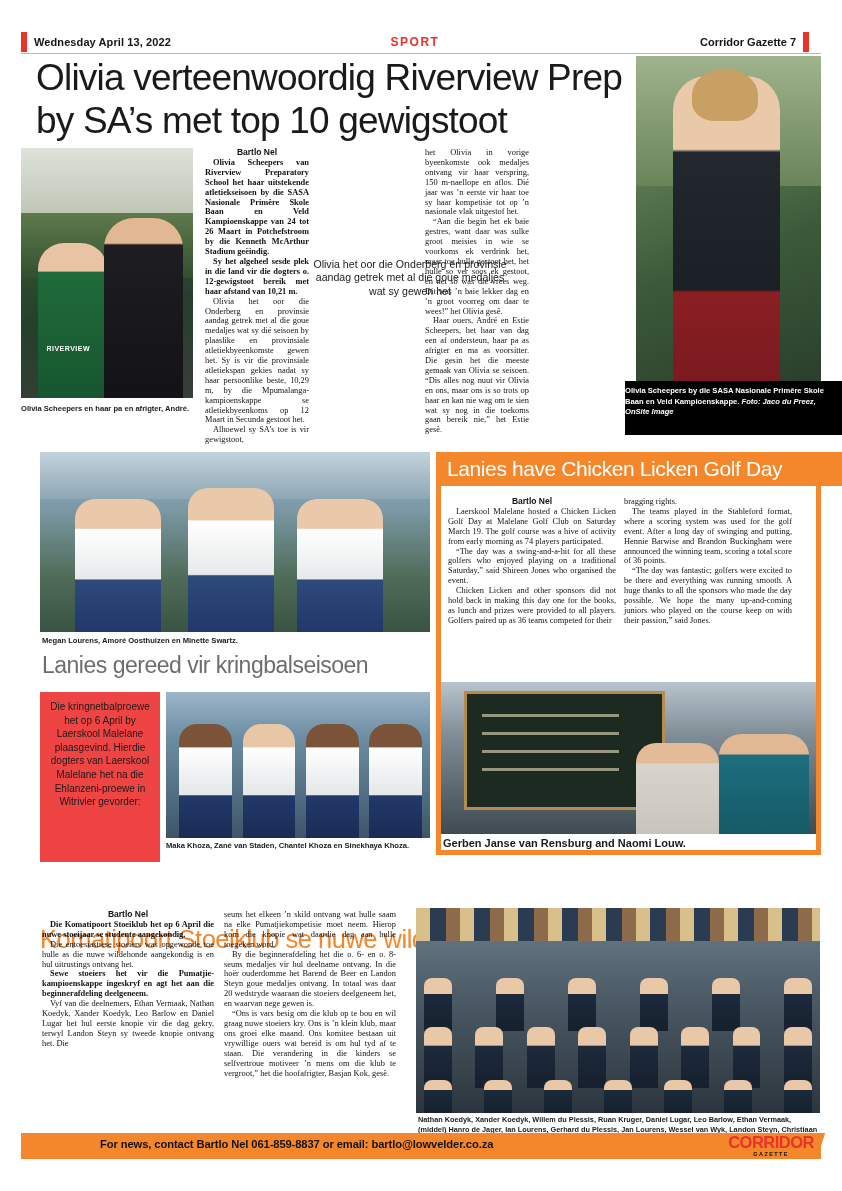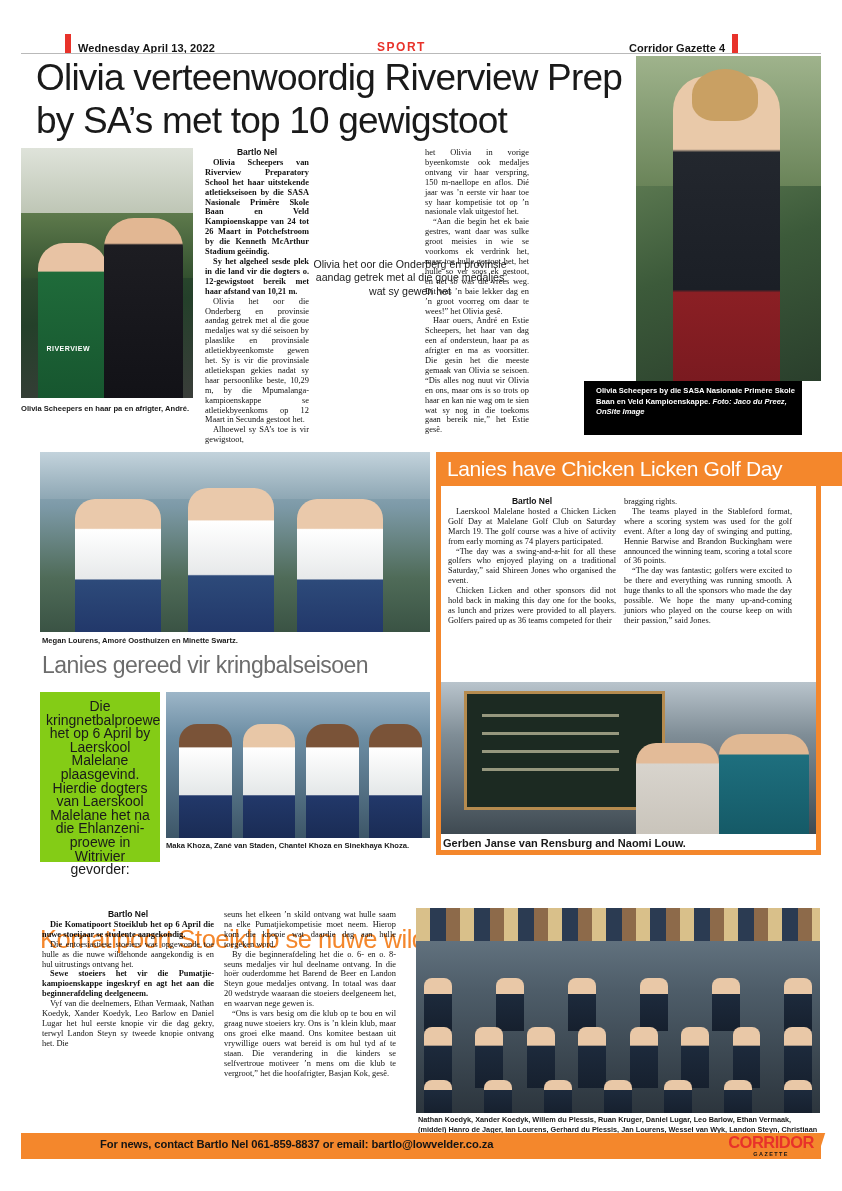--- a/index.html
+++ b/index.html
@@ -10,22 +10,22 @@
     overflow:hidden;
     position:relative;
   }
   .page{
     position:absolute;inset:0;
     padding:0;
   }
 
   
   .masthead{
-    position:absolute;left:21px;top:30px;width:673px;height:24px;
-    display:flex;align-items:flex-end;margin-left:44px;
+    position:absolute;left:21px;top:30px;width:788px;height:24px;
+    display:flex;align-items:center;
   }
   .mast-bar{width:6px;height:20px;background:#e8322a;flex:0 0 auto;}
   .mast-date{
     font-size:11px;font-weight:bold;color:#141414;margin-left:7px;
     letter-spacing:.1px;white-space:nowrap;
   }
   .mast-sport{
     position:absolute;left:0;right:0;text-align:center;
     font-size:12px;color:#e8322a;letter-spacing:1.5px;font-weight:bold;
     pointer-events:none;
@@ -101,24 +101,24 @@
   }
   .a1-bigphoto .bg2{position:absolute;left:0;top:0;width:100%;height:40%;
     background:linear-gradient(180deg,#9fb38c,#6a8459);}
   .a1-bigphoto .athlete{
     position:absolute;left:20%;top:6%;width:58%;height:94%;
     background:linear-gradient(180deg,#e9c9a9 0%,#e9c9a9 24%,#23272e 25%,#1b1f26 70%,#8b1f24 71%,#7a1a20 100%);
     border-radius:34px 34px 0 0;}
   .a1-bigphoto .hair{position:absolute;left:30%;top:4%;width:36%;height:16%;
     background:#c9a063;border-radius:50% 50% 35% 35%;}
   .cap-a1b{
-    position:absolute;left:584px;top:381px;width:218px;height:54px;
+    position:absolute;left:625px;top:381px;width:218px;height:54px;
     background:#000;color:#fff;
     font-size:7.6px;line-height:10.6px;font-weight:bold;
-    padding:5px 6px 0 12px;box-sizing:border-box;
+    padding:5px 6px 0 0;box-sizing:border-box;
   }
   .cap-a1b .ital{font-style:italic;font-weight:bold;}
 
   
   .golfbox{
     position:absolute;left:436px;top:452px;width:385px;height:403px;
     border:5px solid #f4872c;box-sizing:border-box;background:#fff;
   }
   .golf-head{
     position:absolute;left:436px;top:452px;width:408px;height:34px;
@@ -162,22 +162,22 @@
   .cap-nb{
     position:absolute;left:42px;top:636px;width:388px;
     font-size:7.6px;line-height:10px;color:#1a1a1a;font-weight:bold;
   }
   .h2-nb{
     position:absolute;left:42px;top:650px;width:400px;
     font-size:23px;line-height:30px;color:#6d6d6d;letter-spacing:-.5px;
   }
   .nb-note{
     position:absolute;left:40px;top:692px;width:120px;height:170px;
-    background:#84cc16;box-sizing:border-box;padding:8px 6px;
-    font-size:14px;line-height:13.6px;color:#1a1a1a;text-align:center;
+    background:#ef4444;box-sizing:border-box;padding:8px 6px;
+    font-size:10px;line-height:13.6px;color:#1a1a1a;text-align:center;
   }
   .nb-photo2{
     position:absolute;left:166px;top:692px;width:264px;height:146px;
     background:linear-gradient(180deg,#9db6c8 0%,#6d8ea4 30%,#3d5668 100%);
     overflow:hidden;
   }
   .nb-photo2 .gg{position:absolute;bottom:0;height:78%;width:20%;
     background:linear-gradient(180deg,#7a5338 0%,#7a5338 20%,#ffffff 21%,#e4e7e8 62%,#22386a 63%,#1a2c55 100%);
     border-radius:18px 18px 0 0;}
   .nb-photo2 .gg1{left:5%;}
@@ -242,21 +242,21 @@
 </style>
 </head>
 <body>
 
 <div class="page">
 
   <div class="masthead">
     <div class="mast-bar"></div>
     <div class="mast-date">Wednesday April 13, 2022</div>
     <div class="mast-sport">SPORT</div>
-    <div class="mast-right">Corridor Gazette 4</div>
+    <div class="mast-right">Corridor Gazette 7</div>
     <div class="mast-bar"></div>
   </div>
   <div class="mast-rule"></div>
 
   <div class="h1-main">Olivia verteenwoordig Riverview Prep by SA’s met top 10 gewigstoot</div>
 
   <div class="a1-photo">
     <div class="sky"></div>
     <div class="hedge"></div>
     <div class="girl">

